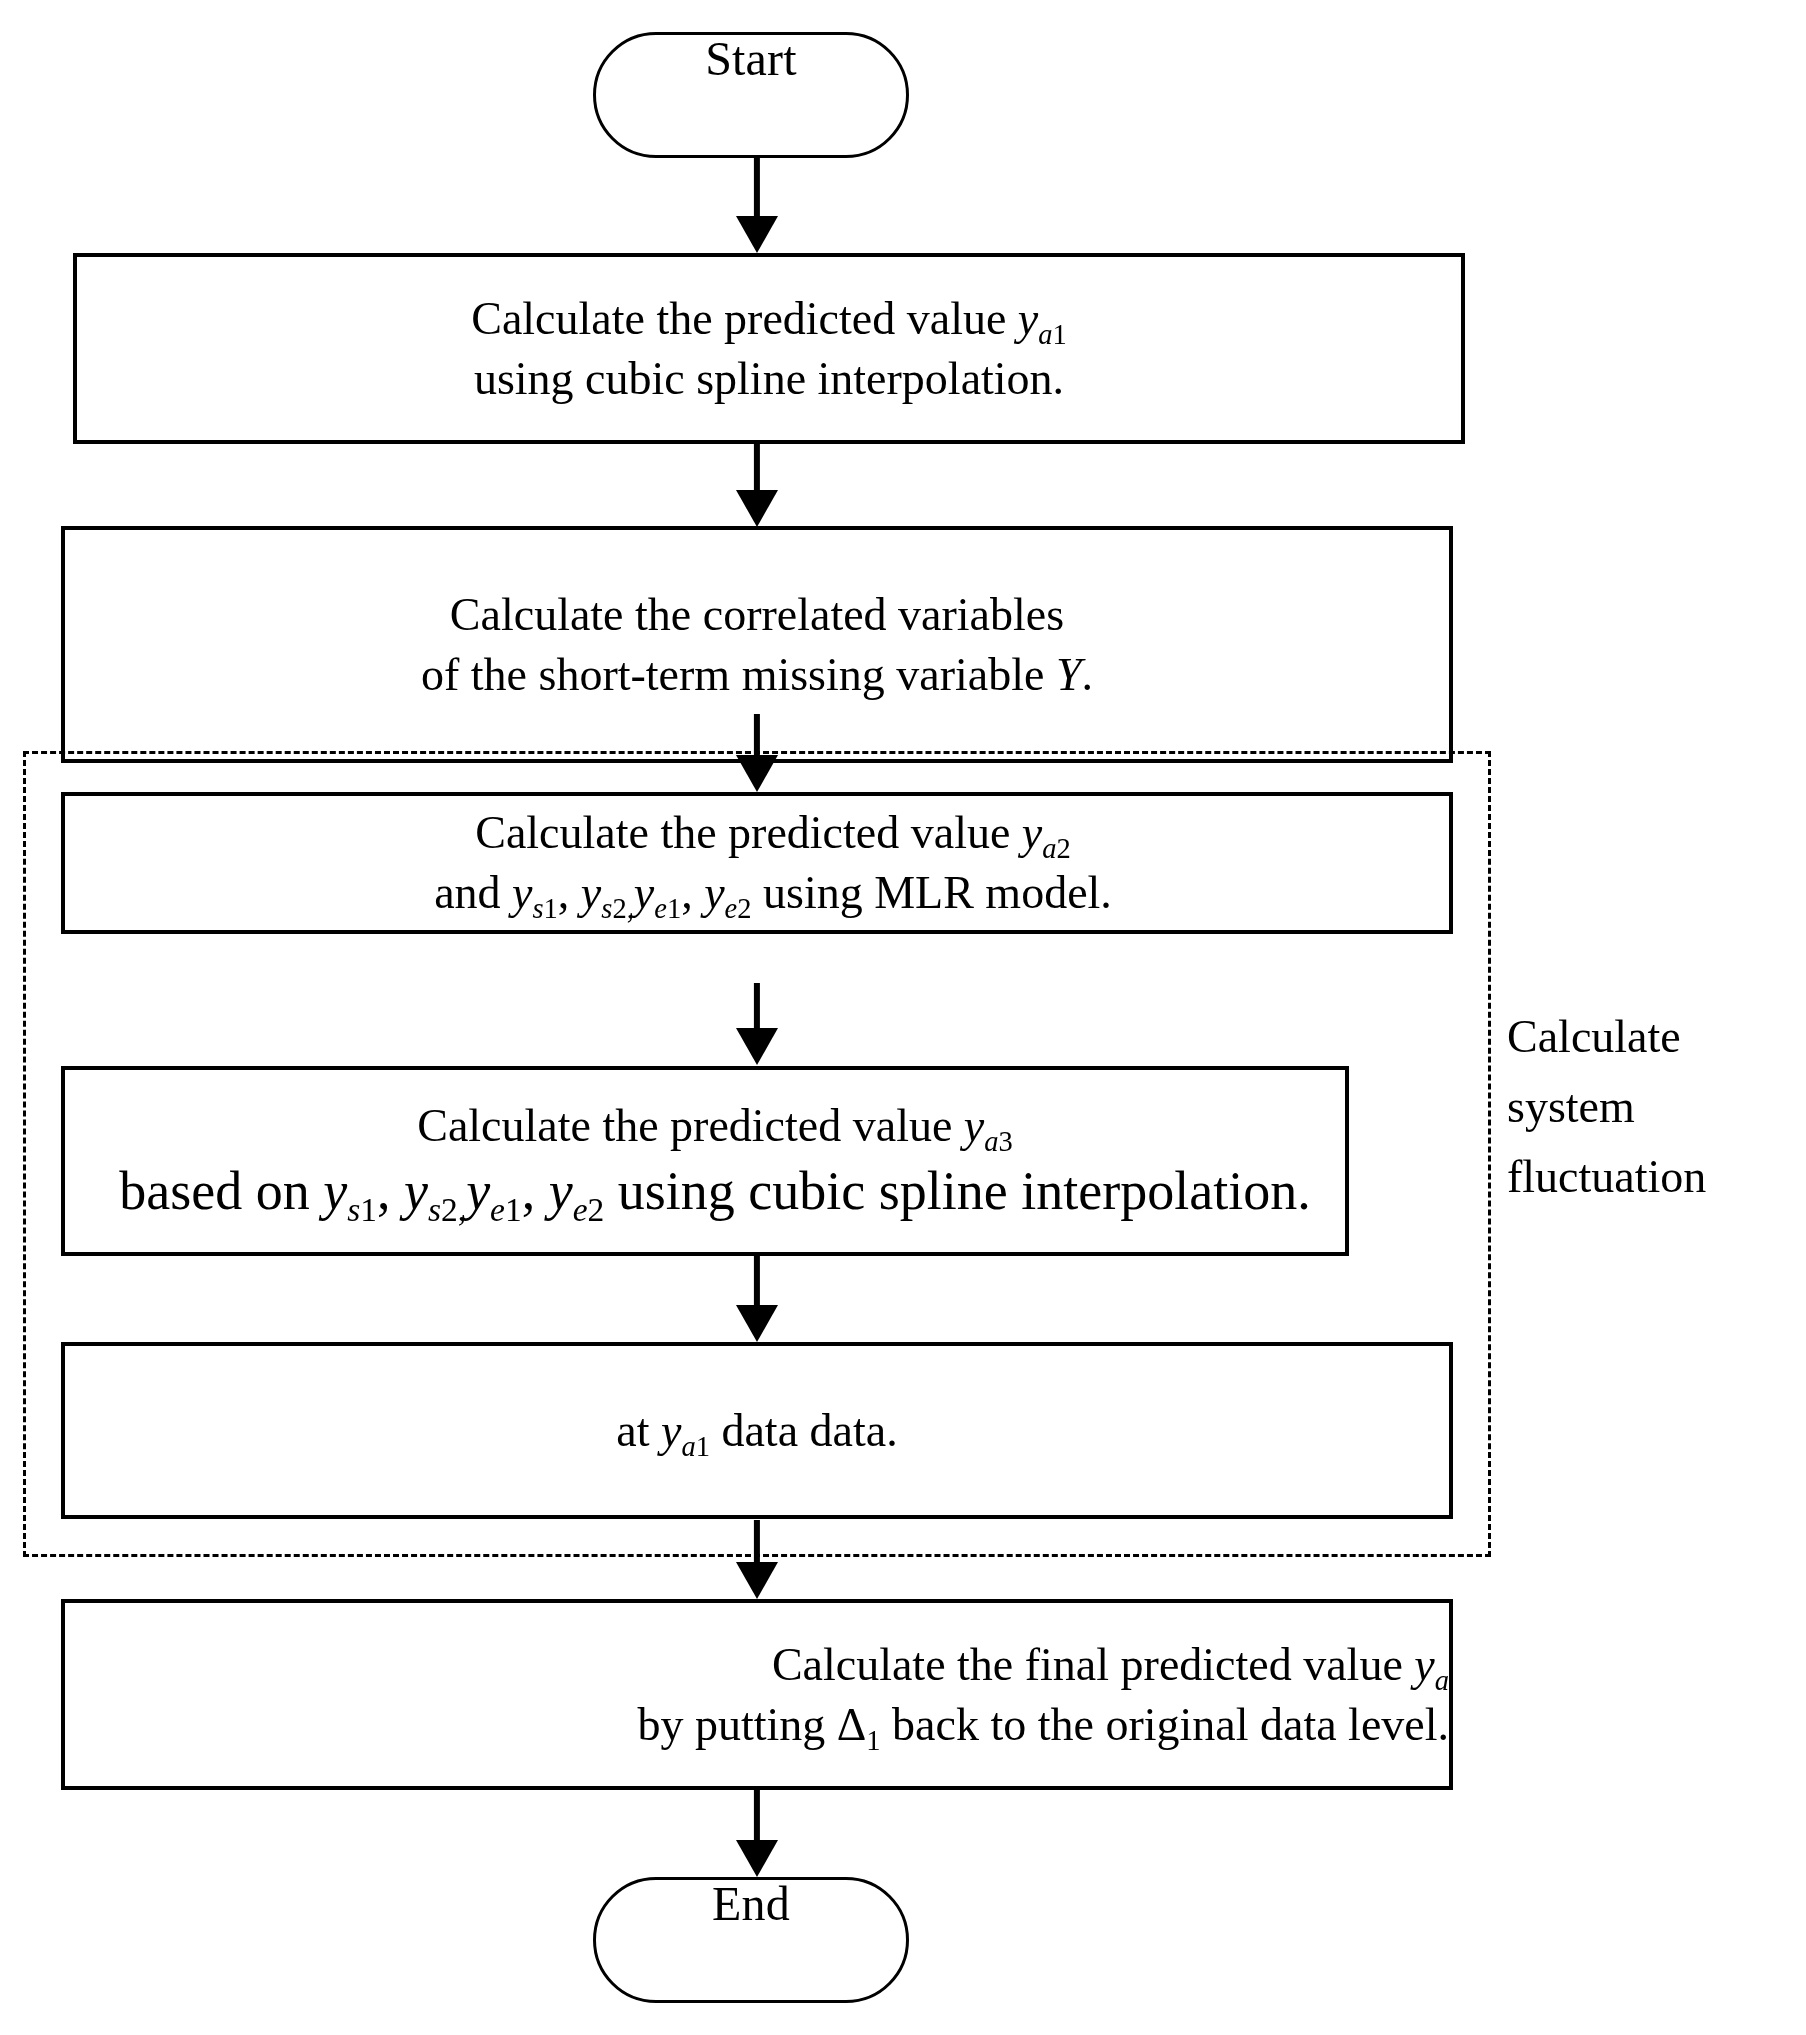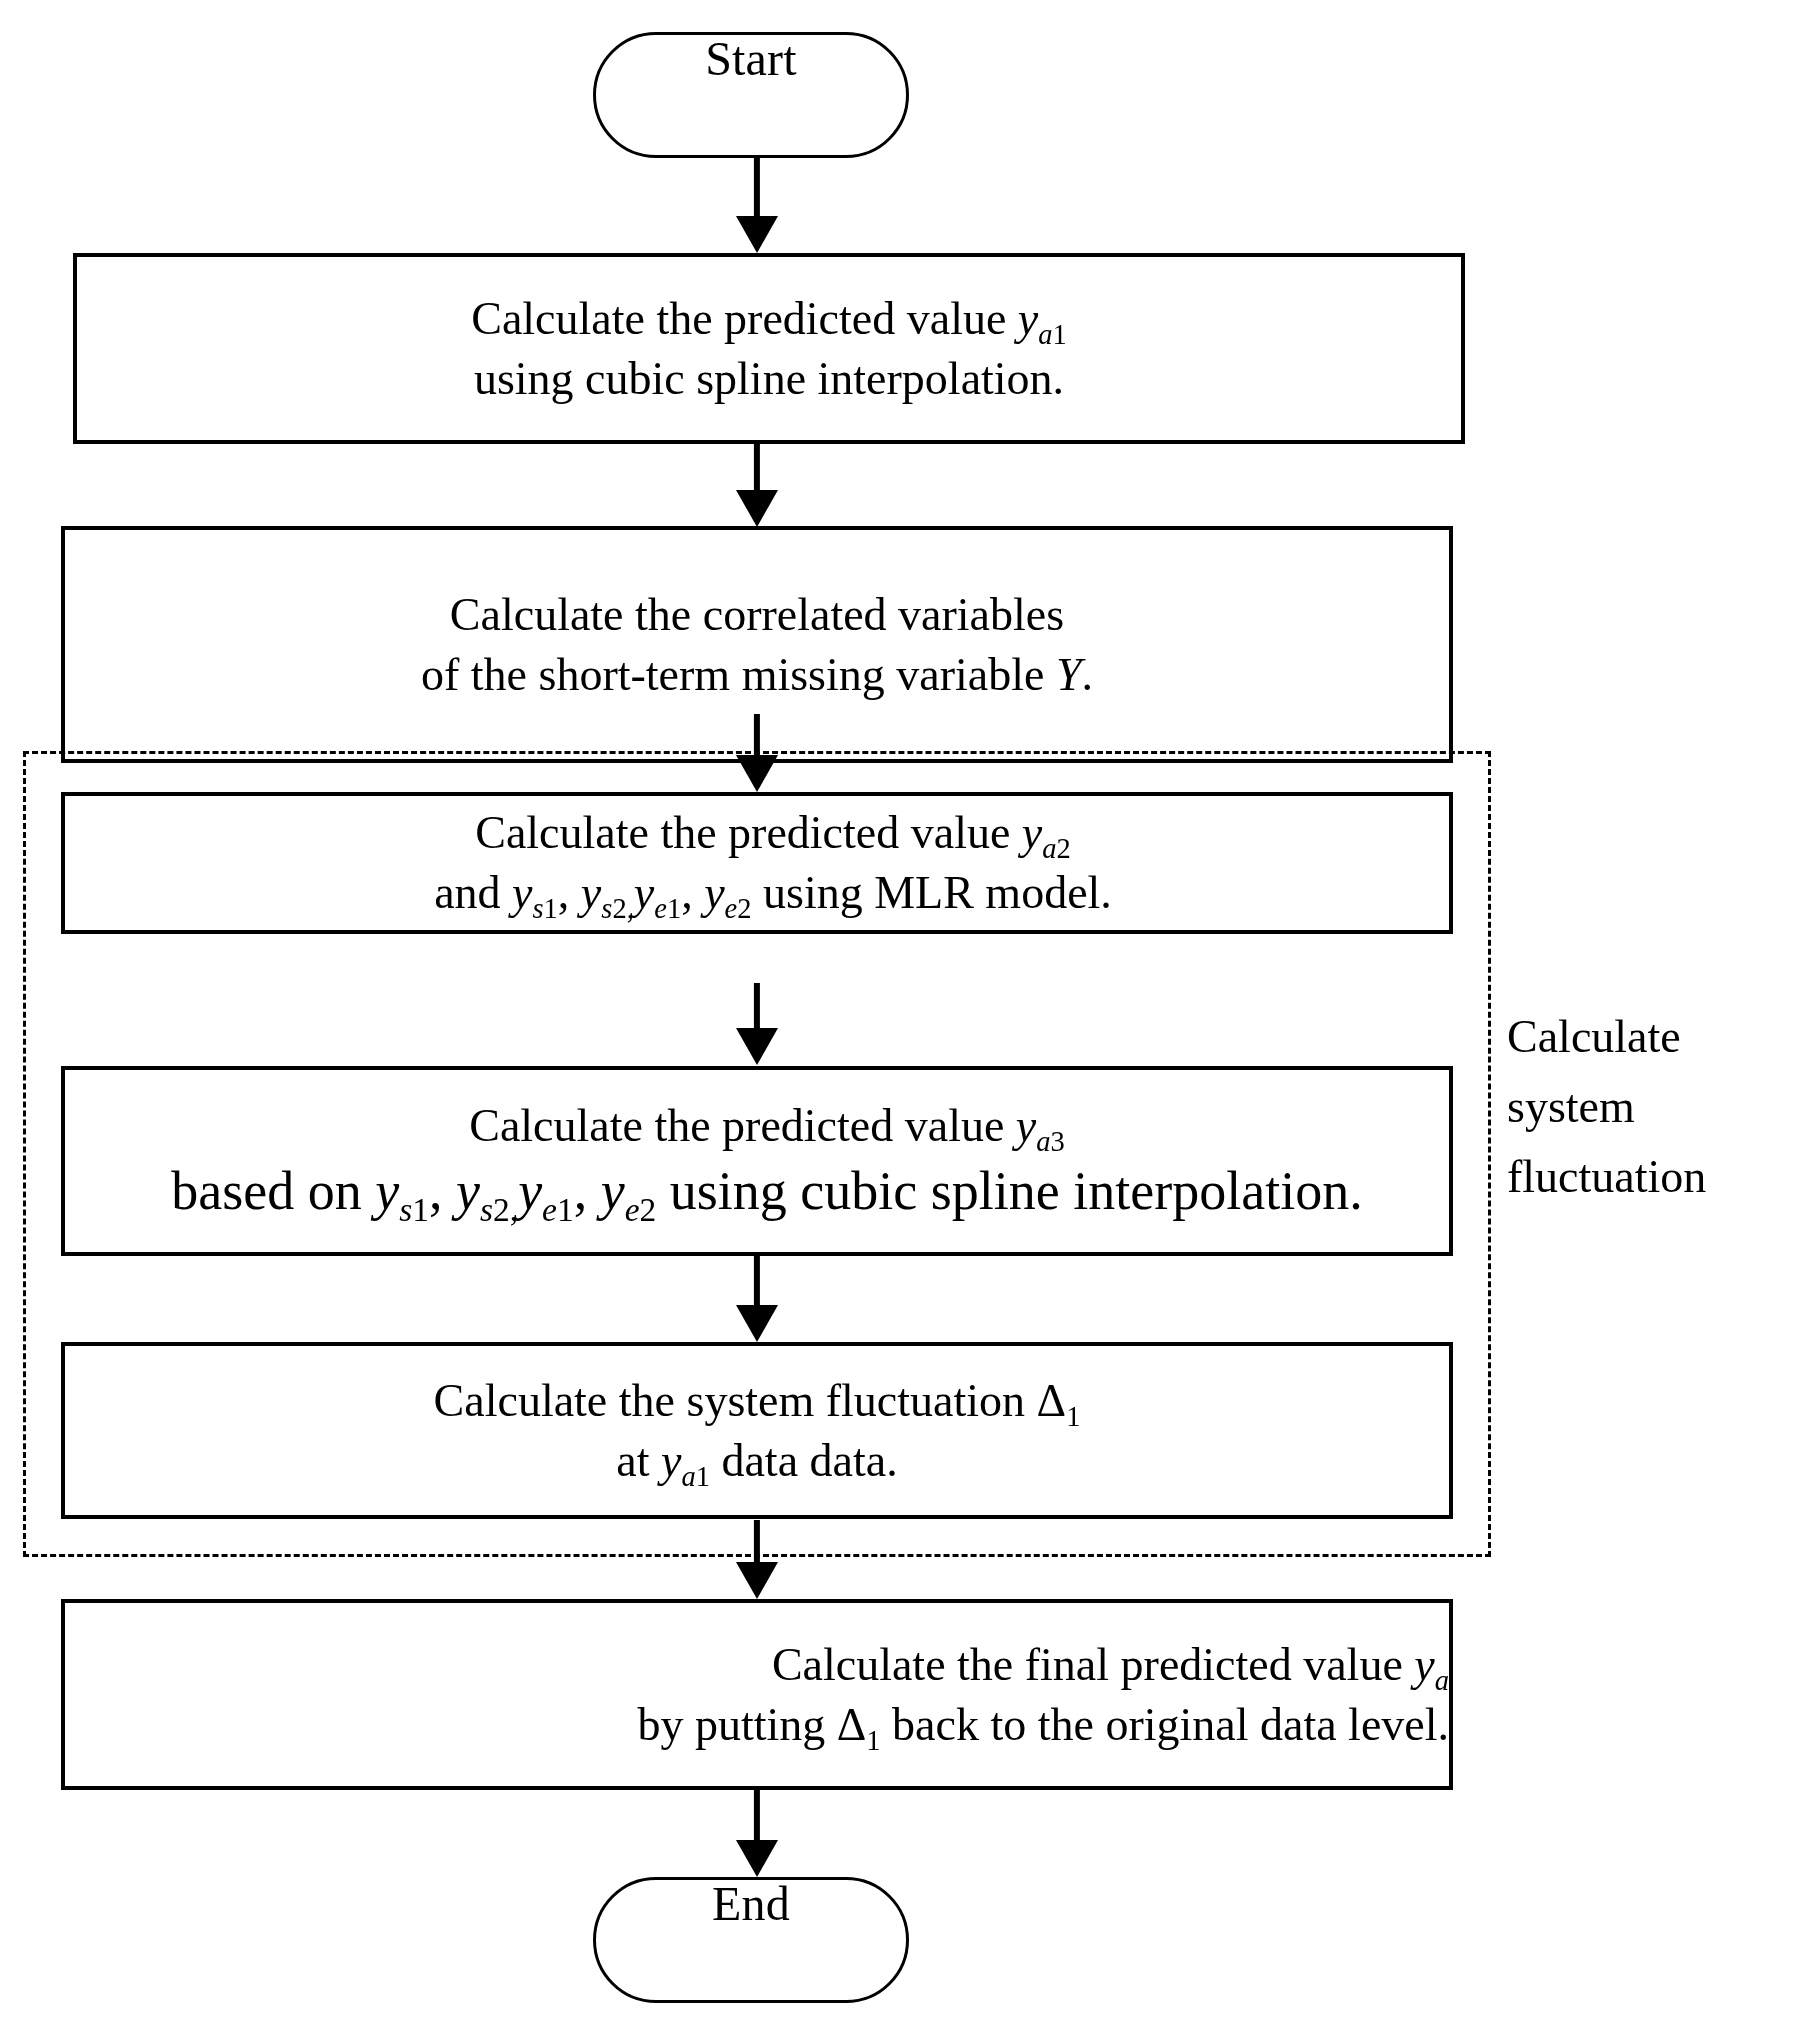--- a/index.html
+++ b/index.html
@@ -172,38 +172,35 @@
     <div class="line">
       <span>and </span><span class="mv">y</span><span class="sub">s</span><span class="sub num">1</span><span>, </span><span class="mv">y</span><span class="sub">s</span><span class="sub-lo">2,</span><span class="mv">y</span><span class="sub">e</span><span class="sub num">1</span><span>, </span><span class="mv">y</span><span class="sub">e</span><span class="sub num">2</span><span> using MLR model.</span>
     </div>
   </div>
 
   <div class="arrow" style="left:732px; top:983px; width:49px; height:82px;">
     <div class="shaft" style="height:47px;"></div>
     <div class="head"></div>
   </div>
 
-  <div class="process" style="left:61px; top:1066px; width:1392px; height:190px;padding-left:20px;">
+  <div class="process" style="left:61px; top:1066px; width:1288px; height:190px;padding-left:20px;">
     <div class="line">
       <span>Calculate the predicted value </span><span class="mv">y</span><span class="sub">a</span><span class="sub num">3</span>
     </div>
     <div class="line tight">
       <span>based on  </span><span class="mv">y</span><span class="sub">s</span><span class="sub num">1</span><span>, </span><span class="mv">y</span><span class="sub">s</span><span class="sub-lo">2,</span><span class="mv">y</span><span class="sub">e</span><span class="sub num">1</span><span>, </span><span class="mv">y</span><span class="sub">e</span><span class="sub num">2</span><span> using cubic spline interpolation.</span>
     </div>
   </div>
 
   <div class="arrow" style="left:732px; top:1256px; width:49px; height:86px;">
     <div class="shaft" style="height:51px;"></div>
     <div class="head"></div>
   </div>
 
   <div class="process" style="left:61px; top:1342px; width:1392px; height:177px;">
-    <div class="line">
-      <span>Calculate the system fluctuation </span><span class="delta">Δ</span><span class="sub num">1</span>
-    </div>
     <div class="line">
       <span>at </span><span class="mv">y</span><span class="sub">a</span><span class="sub num">1</span><span> data data.</span>
     </div>
   </div>
 
   <div class="arrow" style="left:732px; top:1520px; width:49px; height:79px;">
     <div class="shaft" style="height:44px;"></div>
     <div class="head"></div>
   </div>
 

